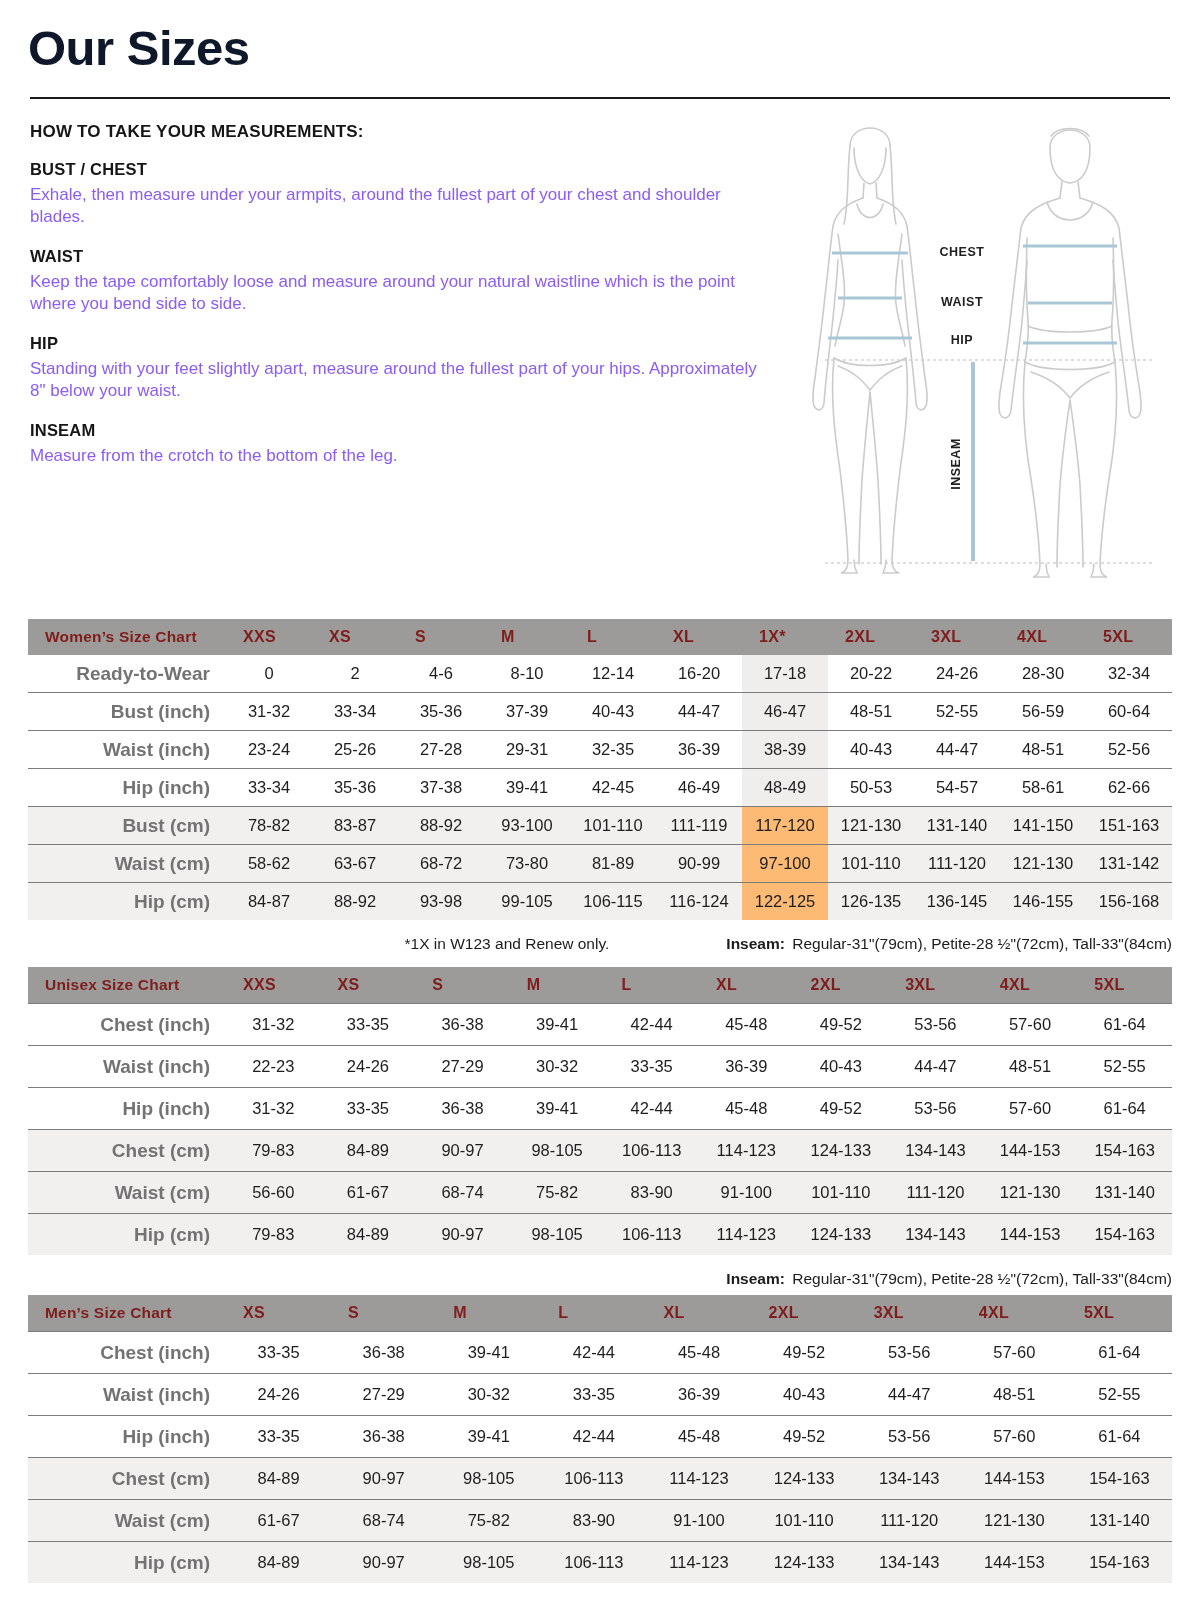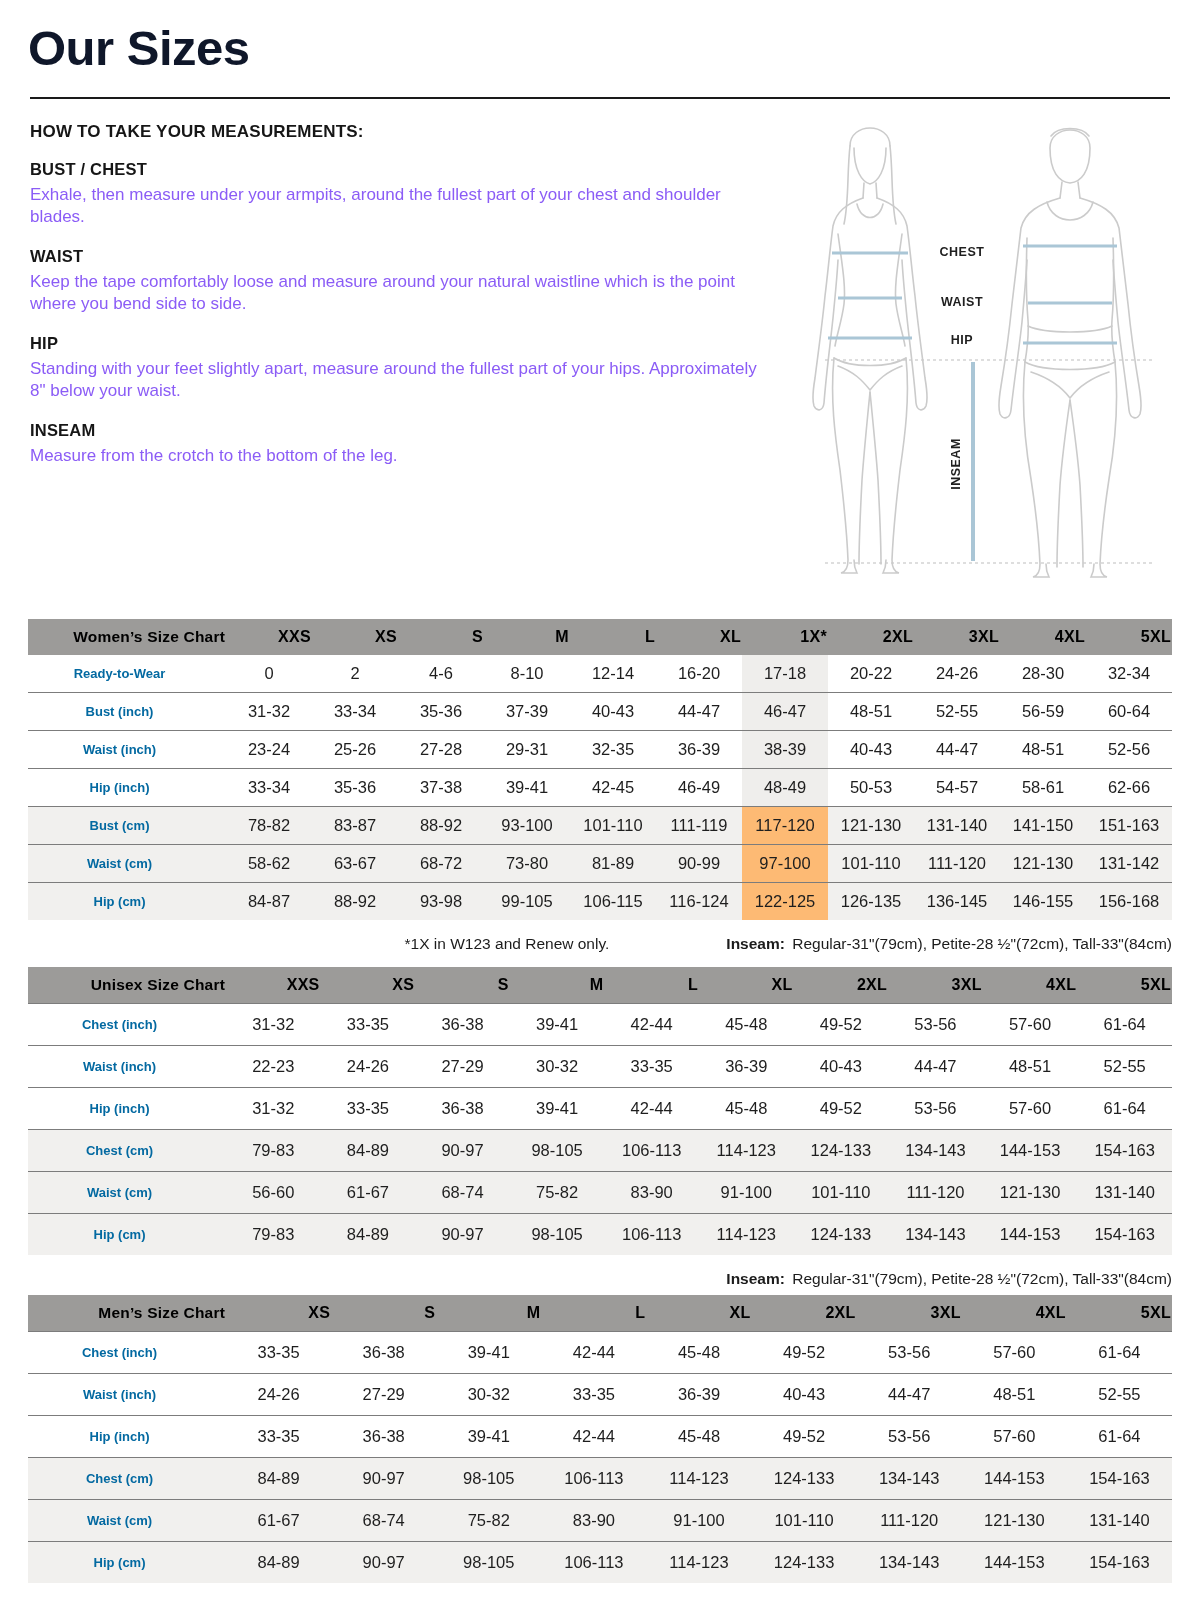--- a/index.html
+++ b/index.html
@@ -24,33 +24,33 @@
   
   #diagram{position:absolute;left:780px;top:112px;width:400px;height:478px;}
   .diag-label{font-family:"Liberation Sans",sans-serif;font-size:12.5px;font-weight:700;fill:#1f1f1f;letter-spacing:.5px;}
   
   .table-section{position:absolute;left:28px;width:1144px;}
   #section-womens{top:619px;}
   #section-unisex{top:967px;}
   #section-mens{top:1295px;}
   .size-table{border-collapse:separate;border-spacing:0;width:1144px;table-layout:fixed;}
   .size-table th{
-    background:#9c9b99;color:#000000;font-size:16px;font-weight:700;
-    height:34px;letter-spacing:.3px;text-align:right;vertical-align:middle;padding-left:17px;
+    background:#9c9b99;color:#7f1d1d;font-size:16px;font-weight:700;
+    height:34px;letter-spacing:.3px;text-align:left;vertical-align:middle;padding-left:17px;
   }
   .size-table th.label-col{font-size:15.5px;font-weight:600;letter-spacing:.2px;}
   .size-table td{
     text-align:center;vertical-align:middle;
     font-size:16.5px;color:#1e1e1e;border-top:1px solid #7c7c7c;
   }
   #table-womens tbody tr:first-child td{border-top:none;}
   #table-womens tbody td{height:35px;}
   #table-unisex tbody td,#table-mens tbody td{height:39px;}
   .size-table td.row-label{
-    text-align:center;padding-right:16px;font-weight:700;font-size:13px;color:#0369a1;
+    text-align:right;padding-right:16px;font-weight:700;font-size:19px;color:#737373;
   }
   tr.shaded td{background:#f1f0ee;}
   tr.plain td.hl{background:#efeeec;}
   tr.shaded td.hl{background:#fdba74;}
   .footnote{
     width:1144px;display:flex;justify-content:flex-end;gap:117px;
     margin-top:15px;font-size:15.5px;color:#1c1c1c;white-space:nowrap;
   }
   .note-right b{font-weight:700;margin-right:3px;}
 </style>

